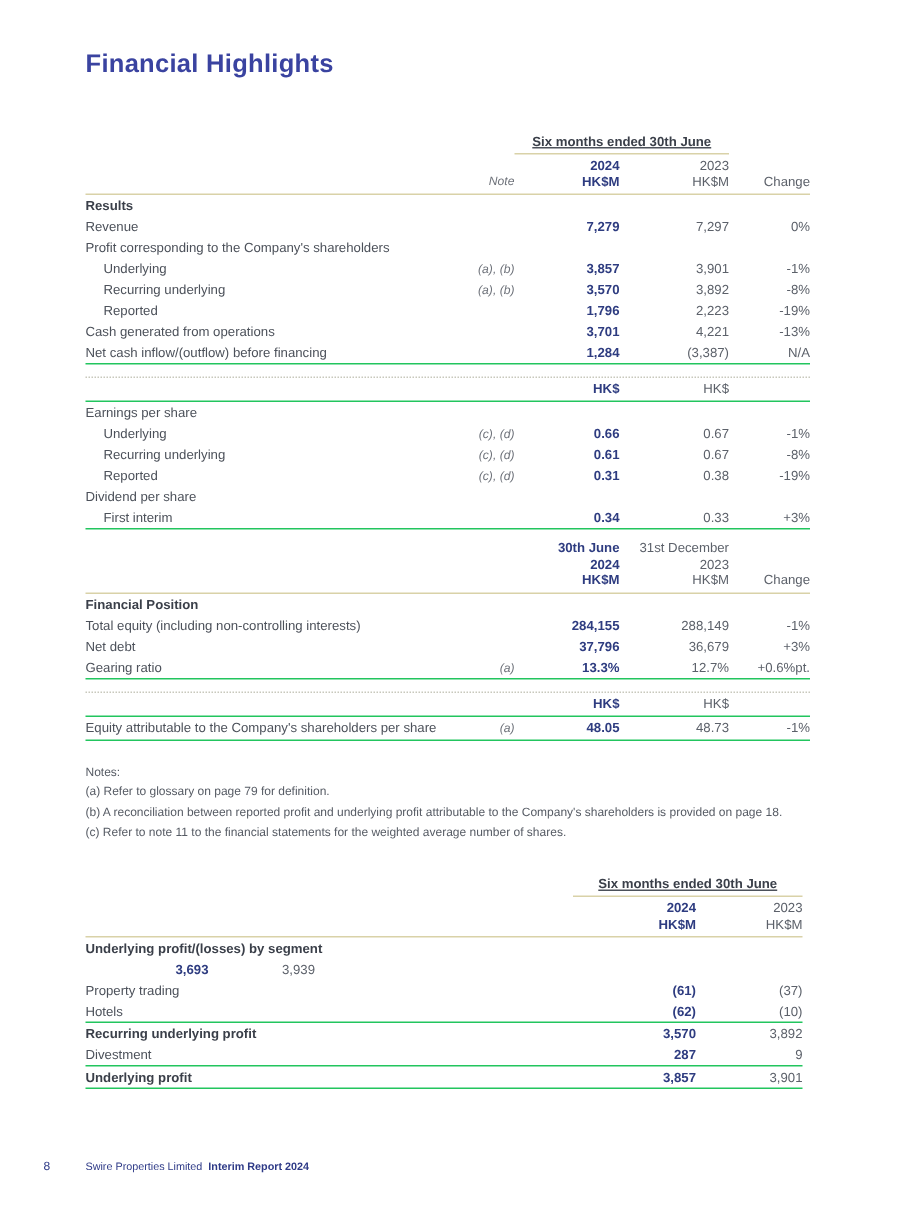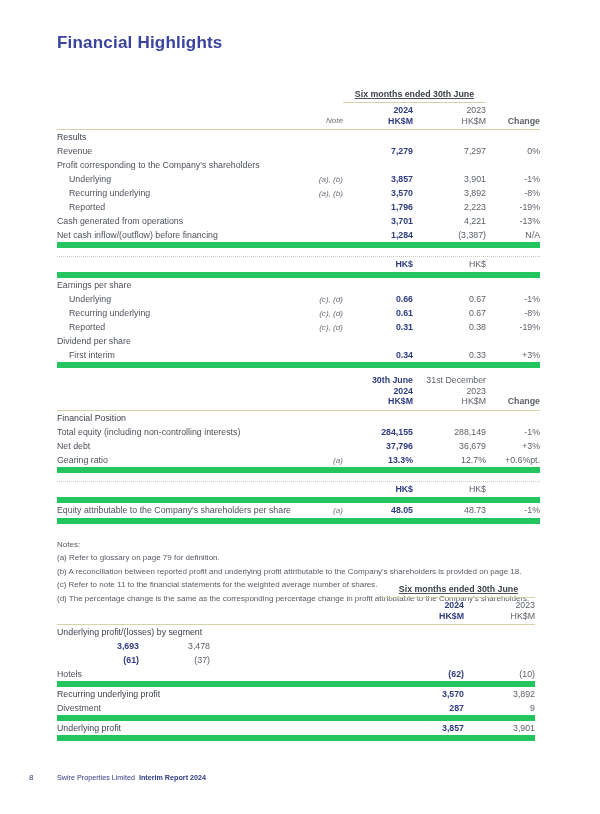--- a/index.html
+++ b/index.html
@@ -20,32 +20,32 @@
   .cl{flex:1;overflow:hidden;}
   .cn{width:45px;text-align:right;font-style:italic;color:#6e727a;font-size:8.1px;}
   .c24{width:70px;text-align:right;color:#2e3c80;font-weight:bold;}
   .c23{width:73px;text-align:right;color:#5c616a;}
   .cch{width:54px;text-align:right;color:#5c616a;}
   .cl2{flex:1;overflow:hidden;}
   .d24{width:82px;text-align:right;color:#2e3c80;font-weight:bold;}
   .d23{width:71px;text-align:right;color:#5c616a;}
 
   .indent{padding-left:12px;}
-  .sec{font-weight:normal;color:#3a3f49;}
-  .bb{border-bottom:6px solid #22c55e;}
+  .sec{font-weight:bold;color:#3a3f49;}
+  .bb{border-bottom:1px solid #22c55e;}
 
   .ph{display:flex;align-items:flex-end;height:13px;line-height:11px;text-decoration:underline;}
   .sp1{flex:1;}
   .sp2{width:54px;}
   .span143{width:143px;text-align:center;font-weight:bold;color:#3a3f49;border-bottom:1px solid #d9d2a8;padding-bottom:2px;}
   .span153{width:153px;text-align:center;font-weight:bold;color:#3a3f49;border-bottom:1px solid #d9d2a8;padding-bottom:2px;}
 
   .hdr{display:flex;align-items:flex-end;border-bottom:1px solid #d9d2a8;padding:2px 0 3px 0;}
   .hdr .cn{line-height:10.5px;}
-  .hdr .cch{line-height:10.5px;font-weight:bold;}
+  .hdr .cch{line-height:10.5px;}
   .stack span{display:block;line-height:10.5px;}
   .fp{margin-top:5px;}
 
   .dotted{border-top:1px dotted #c8c8bc;margin-top:8px;}
   .hkrow{height:15px;line-height:15px;justify-content:flex-end;}
   .eqrow{height:15px;line-height:15px;}
 
   .notes{margin-top:14px;font-size:8px;line-height:13.5px;color:#565b64;}
   .notes .ni{white-space:nowrap;overflow:hidden;}
   .nh{color:#565b64;}
@@ -236,21 +236,20 @@
       <div class="c24">48.05</div>
       <div class="c23">48.73</div>
       <div class="cch">-1%</div>
     </div>
 
     <div class="notes">
       <div class="nh">Notes:</div>
       <div class="ni">(a) Refer to glossary on page 79 for definition.</div>
       <div class="ni">(b) A reconciliation between reported profit and underlying profit attributable to the Company's shareholders is provided on page 18.</div>
       <div class="ni">(c) Refer to note 11 to the financial statements for the weighted average number of shares.</div>
-      <div class="ni">(d) The percentage change is the same as the corresponding percentage change in profit attributable to the Company's shareholders.</div>
     </div>
   </div>
 
   <div class="t2">
     <div class="ph">
       <div class="sp1"></div>
       <div class="span153">Six months ended 30th June</div>
     </div>
     <div class="hdr">
       <div class="cl2"></div>
@@ -262,23 +261,24 @@
         <span>2023</span>
         <span>HK$M</span>
       </div>
     </div>
 
     <div class="row">
       <div class="cl2 sec">Underlying profit/(losses) by segment</div>
     </div>
     <div class="row">
       <div class="d24">3,693</div>
-      <div class="d23">3,478</div>
-    </div>
-    <div class="row">
+      <div class="d23">3,939</div>
+    </div>
+    <div class="row">
+      <div class="cl2">Property trading</div>
       <div class="d24">(61)</div>
       <div class="d23">(37)</div>
     </div>
     <div class="row bb">
       <div class="cl2">Hotels</div>
       <div class="d24">(62)</div>
       <div class="d23">(10)</div>
     </div>
     <div class="row">
       <div class="cl2 sec">Recurring underlying profit</div>

